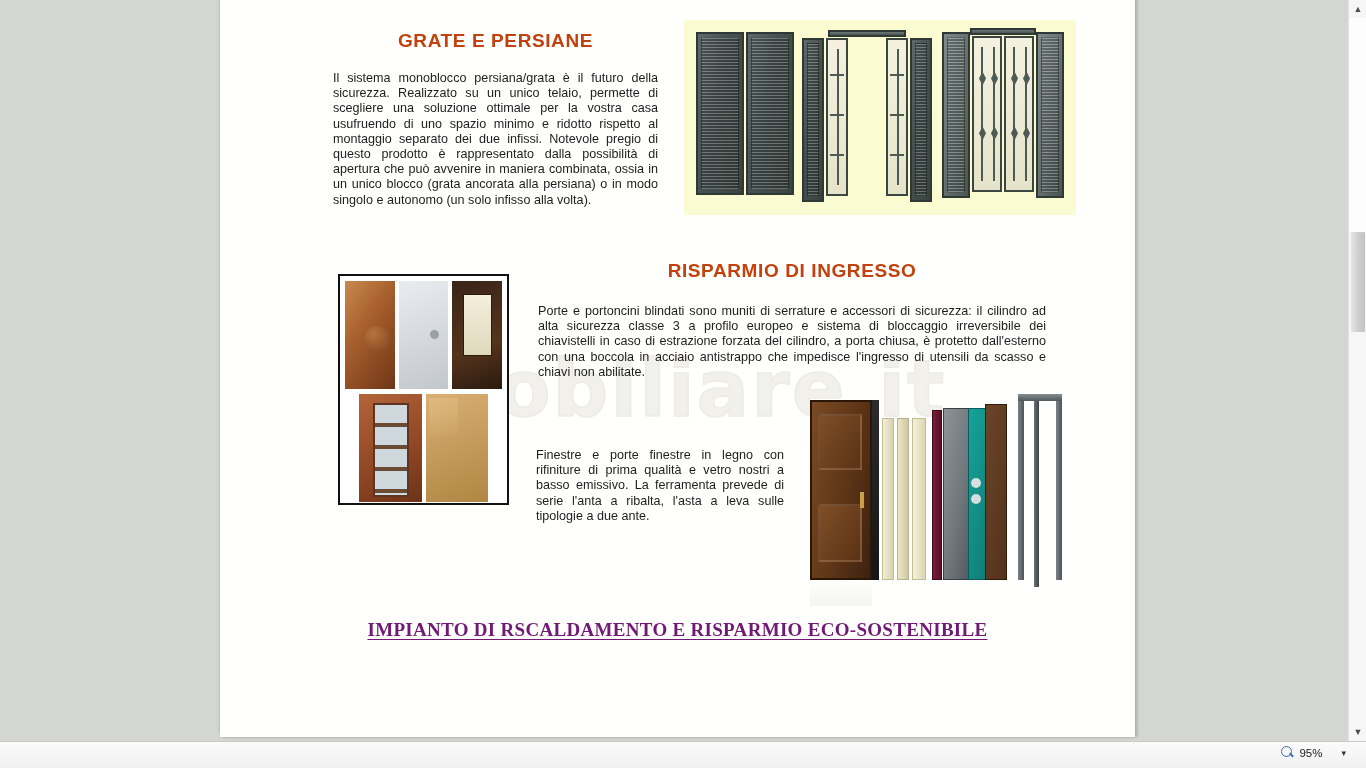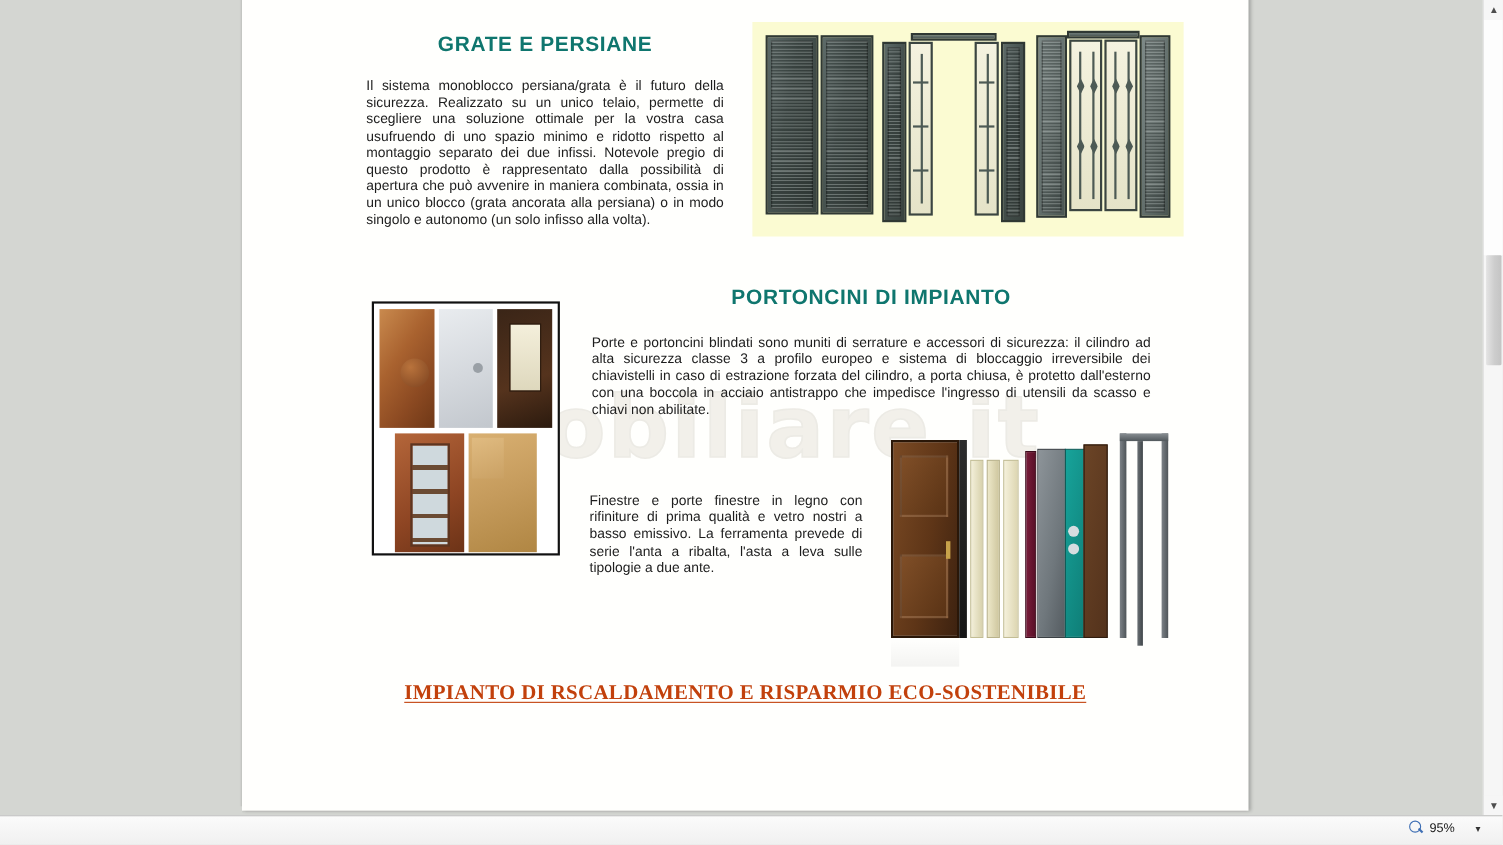--- a/index.html
+++ b/index.html
@@ -55,21 +55,21 @@
   }
 
   .content { position: absolute; left: 0; top: 0; width: 915px; height: 745px; }
 
   
   h2.sec-title {
     font-family: "Liberation Sans", sans-serif;
     font-weight: bold;
     font-size: 19px;
     letter-spacing: .6px;
-    color: #0f766e;
+    color: #c2410c;
     text-align: center;
   }
   p.body {
     font-family: "Liberation Sans", sans-serif;
     font-size: 12.6px;
     line-height: 15.2px;
     color: #1d1d1d;
     text-align: justify;
     text-justify: inter-word;
   }
@@ -195,21 +195,21 @@
     transform: scaleY(-1); opacity:.45; }
 
   
   #eco-heading {
     position: absolute; left: 0; top: 627px; width: 915px;
     text-align: center;
     font-family: "Liberation Serif", serif;
     font-weight: bold;
     font-size: 19px;
     letter-spacing: .3px;
-    color: #c2410c;
+    color: #701a75;
     text-decoration: underline;
     text-underline-offset: 3px;
   }
   #eco-body {
     position: absolute; left: 100px; top: 662px; width: 715px;
     text-align: center;
     font-family: "Liberation Serif", serif;
     font-weight: bold;
     font-size: 16.5px;
     line-height: 28px;
@@ -361,21 +361,21 @@
             <div class="door-cell d2"></div>
             <div class="door-cell d3"></div>
           </div>
           <div class="grid-bot">
             <div class="door-cell d4"></div>
             <div class="door-cell d5"></div>
           </div>
         </div>
 
         <div id="sec-portoncini">
-          <h2 class="sec-title">PORTONCINI DI IMPIANTO</h2>
+          <h2 class="sec-title">RISPARMIO DI INGRESSO</h2>
           <p class="body">Porte e portoncini blindati sono muniti di serrature e accessori di sicurezza: il cilindro ad alta sicurezza classe 3 a profilo europeo e sistema di bloccaggio irreversibile dei chiavistelli in caso di estrazione forzata del cilindro, a porta chiusa, è protetto dall'esterno con una boccola in acciaio antistrappo che impedisce l'ingresso di utensili da scasso e chiavi non abilitate.</p>
         </div>
 
         <div id="sec-infissi">
           <p class="body">Finestre e porte finestre in legno con rifiniture di prima qualità e vetro nostri a basso emissivo. La ferramenta prevede di serie l'anta a ribalta, l'asta a leva sulle tipologie a due ante.</p>
         </div>
 
         <div id="img-armored">
 
           <div class="adoor" style="left:10px;width:62px;height:180px;">

